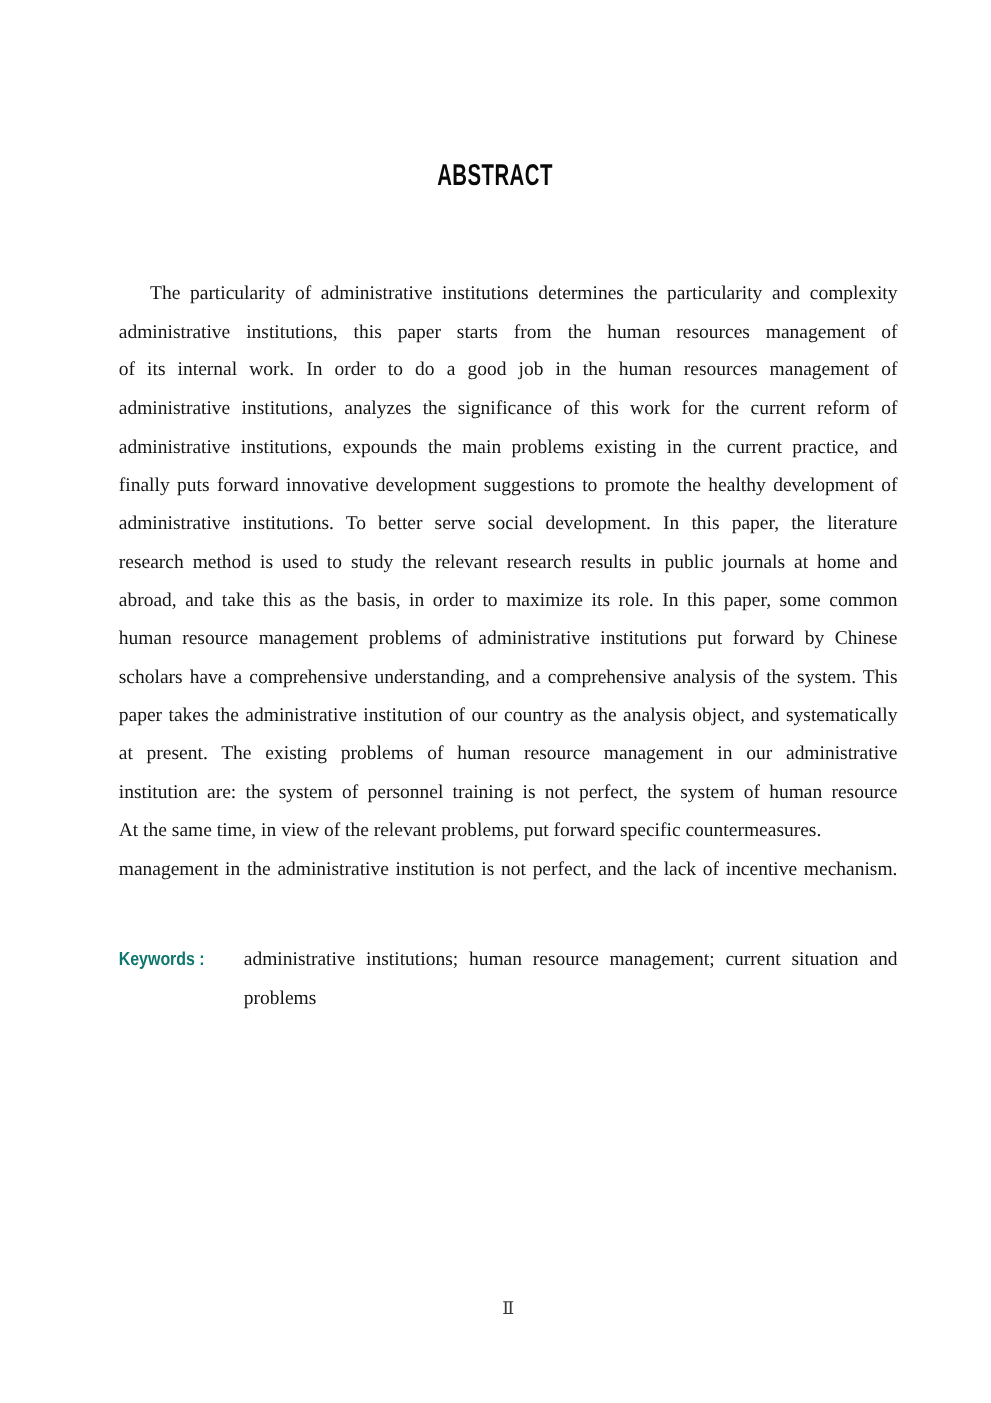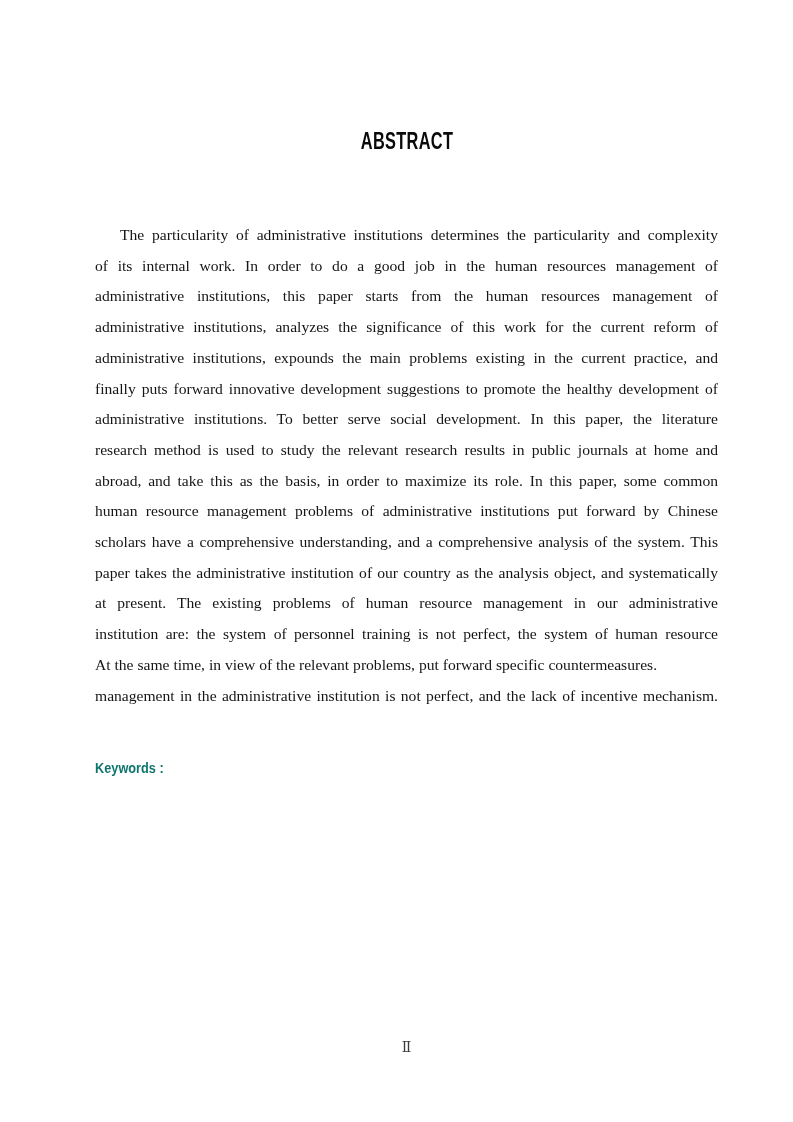--- a/index.html
+++ b/index.html
@@ -11,21 +11,21 @@
     position: relative;
     width: 793px;
     height: 1122px;
     background: #ffffff;
     font-family: "Liberation Serif", serif;
     color: #151515;
     overflow: hidden;
   }
   .title-row {
     position: absolute;
-    left: 95px;
+    left: 84px;
     width: 623px;
     top: 128px;
     text-align: center;
   }
   .doc-title {
     display: inline-block;
     font-family: "Liberation Sans", sans-serif;
     font-weight: 700;
     font-size: 24px;
     line-height: 26px;
@@ -98,38 +98,42 @@
 <body>
 
 <div class="page">
 
   <div class="title-row">
     <span class="doc-title">ABSTRACT</span>
   </div>
 
   <div class="abstract-body">
       <div class="just-line first-line">The particularity of administrative institutions determines the particularity and complexity</div>
+      <div class="just-line">administrative institutions, this paper starts from the human resources management of</div>
       <div class="just-line">of its internal work. In order to do a good job in the human resources management of</div>
-      <div class="just-line">administrative institutions, this paper starts from the human resources management of</div>
       <div class="just-line">administrative institutions, analyzes the significance of this work for the current reform of</div>
       <div class="just-line">administrative institutions, expounds the main problems existing in the current practice, and</div>
       <div class="just-line">finally puts forward innovative development suggestions to promote the healthy development of</div>
       <div class="just-line">administrative institutions. To better serve social development. In this paper, the literature</div>
       <div class="just-line">research method is used to study the relevant research results in public journals at home and</div>
       <div class="just-line">abroad, and take this as the basis, in order to maximize its role. In this paper, some common</div>
       <div class="just-line">human resource management problems of administrative institutions put forward by Chinese</div>
       <div class="just-line">scholars have a comprehensive understanding, and a comprehensive analysis of the system. This</div>
       <div class="just-line">paper takes the administrative institution of our country as the analysis object, and systematically</div>
       <div class="just-line">at present. The existing problems of human resource management in our administrative</div>
       <div class="just-line">institution are: the system of personnel training is not perfect, the system of human resource</div>
       <div class="just-line last-line">At the same time, in view of the relevant problems, put forward specific countermeasures.</div>
       <div class="just-line">management in the administrative institution is not perfect, and the lack of incentive mechanism.</div>
     </div>
 
   <div class="keywords-row">
     <div class="kw-label">
       <span class="kw-label-inner">Keywords :</span>
     </div>
+    <div class="kw-text">
+        <div class="just-line first-line">administrative institutions; human resource management; current situation and</div>
+        <div class="just-line last-line">problems</div>
+      </div>
   </div>
 
   <div class="page-number">Ⅱ</div>
 
 </div>
 
 </body></html>

